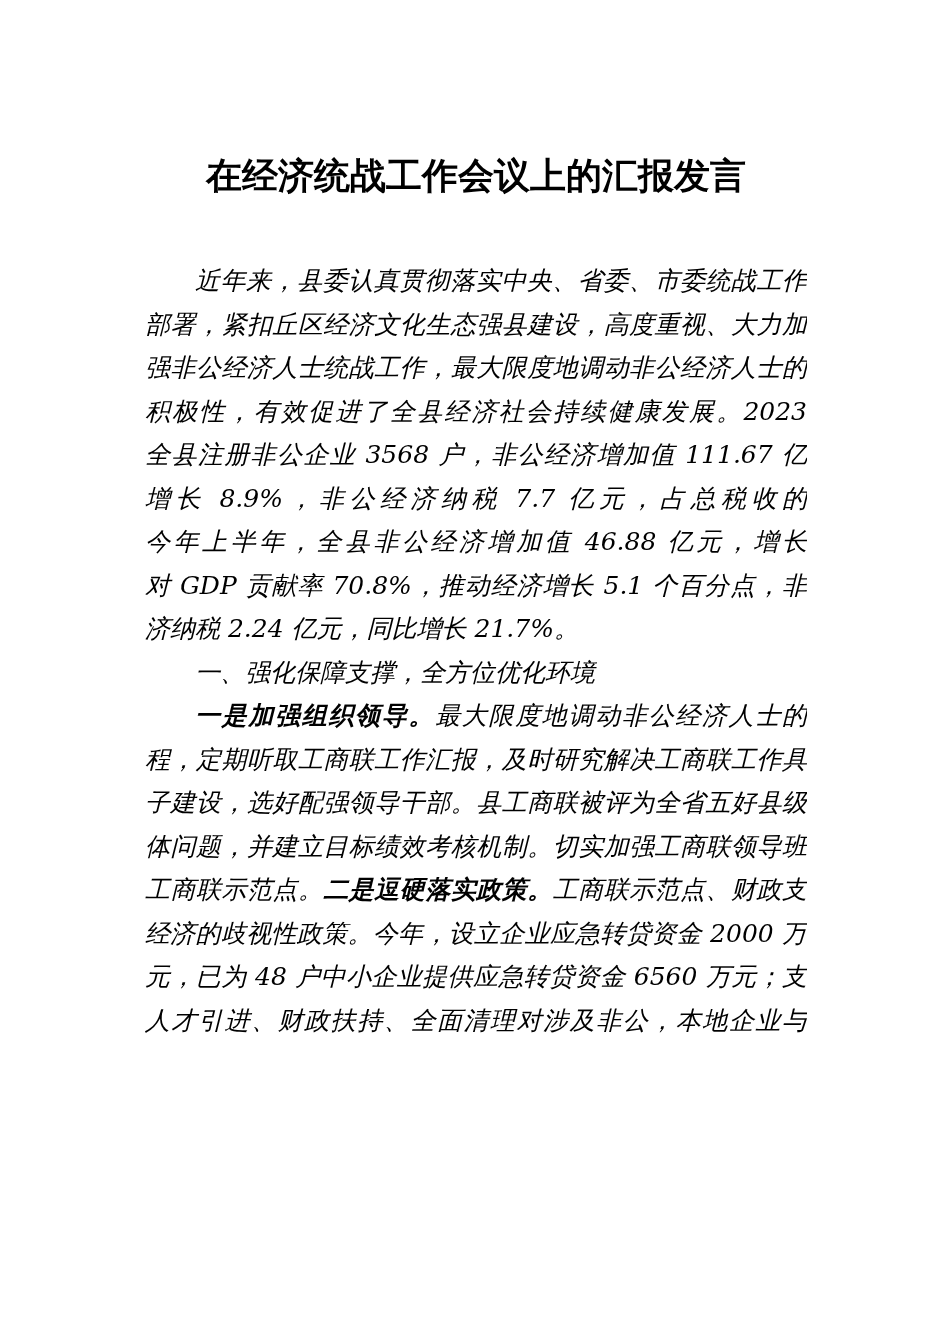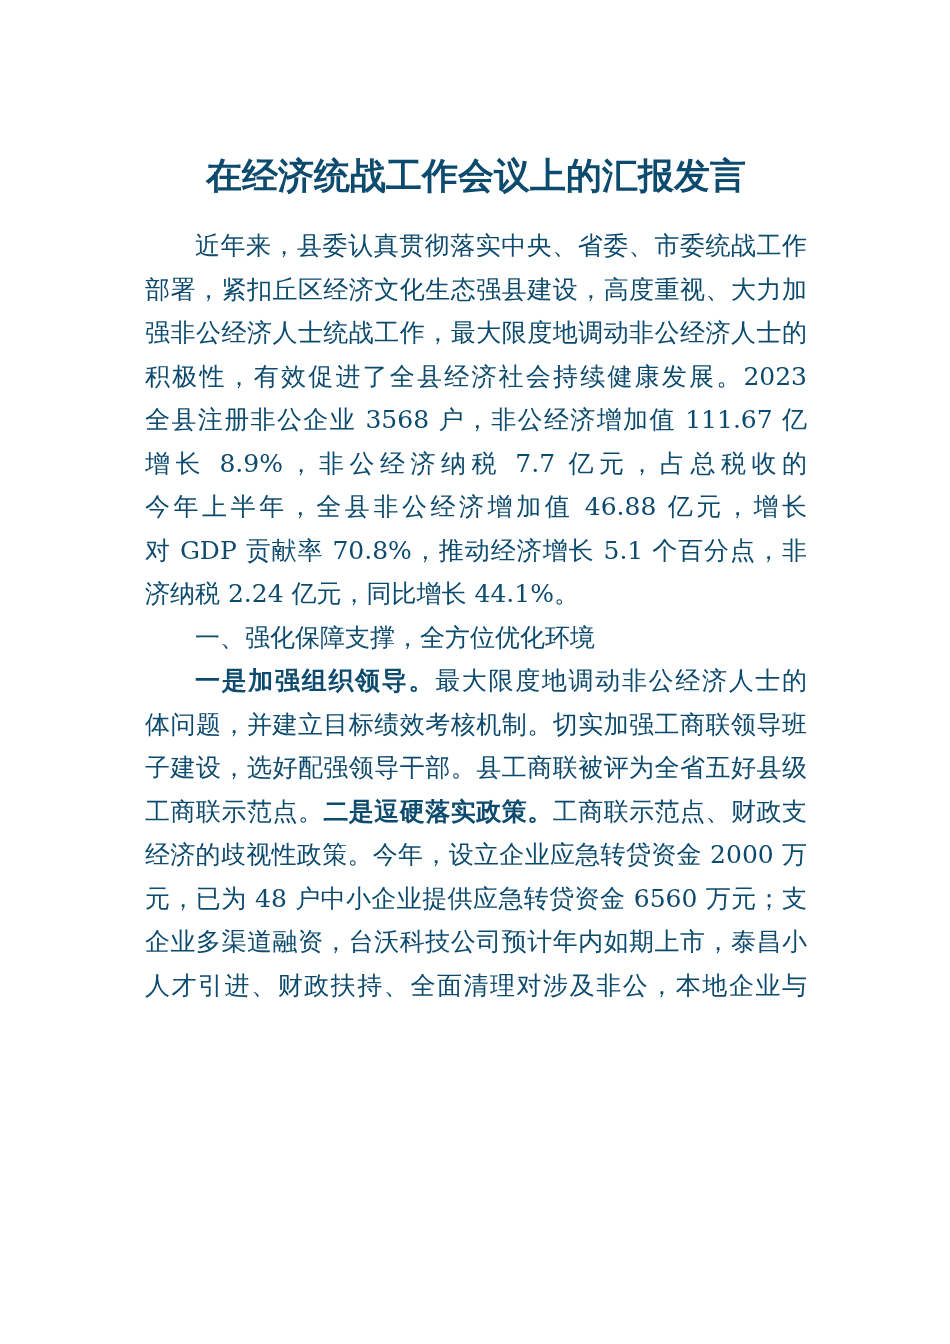--- a/index.html
+++ b/index.html
@@ -7,36 +7,37 @@
     padding: 0;
     background: #ffffff;
   }
   .page {
     position: relative;
     width: 950px;
     height: 1344px;
     background: #ffffff;
     overflow: hidden;
     font-family: "DejaVu Serif", serif;
-    color: #0c4a6e;
+    color: #000000;
     box-sizing: border-box;
     padding: 0 143px 0 145px;
   }
   .doc-title {
     margin-top: 152px;
     font-size: 36px;
     line-height: 46px;
     font-weight: bold;
     text-align: center;
     font-family: "DejaVu Serif", serif;
     letter-spacing: 0px;
     white-space: nowrap;
   }
   .doc-body {
-    margin-top: 26px;
+    margin-top: 61px;
+    font-style: italic;
   }
   .line {
     height: 43.5px;
     line-height: 43.5px;
     font-size: 25px;
     text-align: justify;
     text-align-last: justify;
     overflow: hidden;
     font-family: "DejaVu Serif", serif;
   }
@@ -62,24 +63,24 @@
   <div class="doc-title">在经济统战工作会议上的汇报发言</div>
   <div class="doc-body" id="doc-body">
       <div class="line indent"><span>近年来，县委认真贯彻落实中央、省委、市委统战工作</span></div>
       <div class="line"><span>部署，紧扣丘区经济文化生态强县建设，高度重视、大力加</span></div>
       <div class="line"><span>强非公经济人士统战工作，最大限度地调动非公经济人士的</span></div>
       <div class="line"><span>积极性，有效促进了全县经济社会持续健康发展。2023 年，</span></div>
       <div class="line"><span>全县注册非公企业 3568 户，非公经济增加值 111.67 亿元，</span></div>
       <div class="line"><span>增长 8.9%，非公经济纳税 7.7 亿元，占总税收的 80.69%。</span></div>
       <div class="line"><span>今年上半年，全县非公经济增加值 46.88 亿元，增长 8.3%，</span></div>
       <div class="line"><span>对 GDP 贡献率 70.8%，推动经济增长 5.1 个百分点，非公经</span></div>
-      <div class="line last"><span>济纳税 2.24 亿元，同比增长 44.1%。</span></div>
+      <div class="line last"><span>济纳税 2.24 亿元，同比增长 21.7%。</span></div>
       <div class="line heading indent last"><span>一、强化保障支撑，全方位优化环境</span></div>
       <div class="line indent"><b>一是加强组织领导。</b><span>最大限度地调动非公经济人士的</span></div>
+      <div class="line"><span>程，定期听取工商联工作汇报，及时研究解决工商联工作具</span></div>
+      <div class="line"><span>子建设，选好配强领导干部。县工商联被评为全省五好县级</span></div>
       <div class="line"><span>体问题，并建立目标绩效考核机制。切实加强工商联领导班</span></div>
-      <div class="line"><span>子建设，选好配强领导干部。县工商联被评为全省五好县级</span></div>
       <div class="line"><span>工商联示范点。</span><b>二是逗硬落实政策。</b><span>工商联示范点、财政支持</span></div>
       <div class="line"><span>经济的歧视性政策。今年，设立企业应急转贷资金 2000 万</span></div>
       <div class="line"><span>元，已为 48 户中小企业提供应急转贷资金 6560 万元；支持</span></div>
-      <div class="line"><span>企业多渠道融资，台沃科技公司预计年内如期上市，泰昌小</span></div>
       <div class="line"><span>人才引进、财政扶持、全面清理对涉及非公，本地企业与</span></div>
     </div>
 </div>
 
 </body></html>

